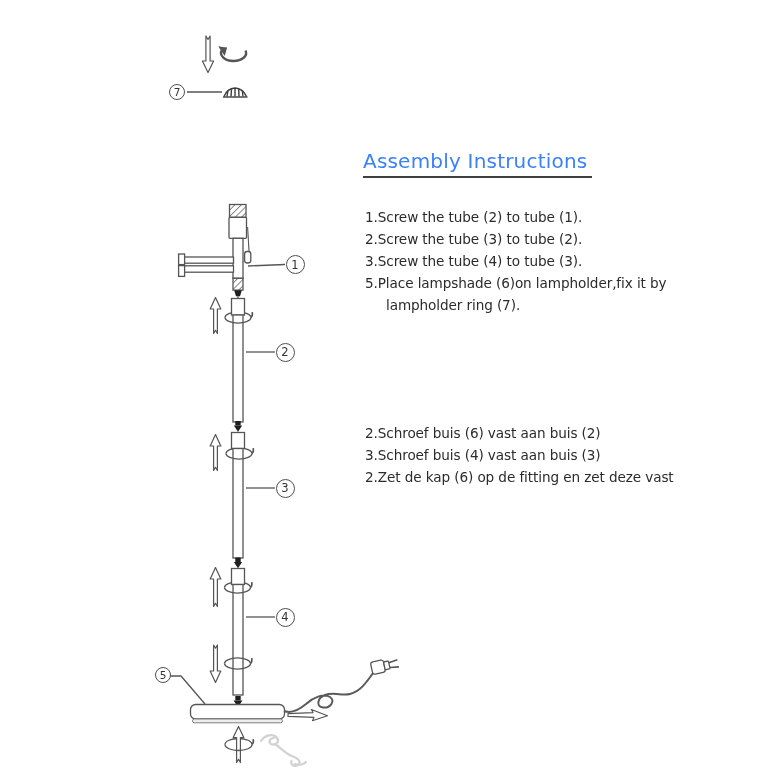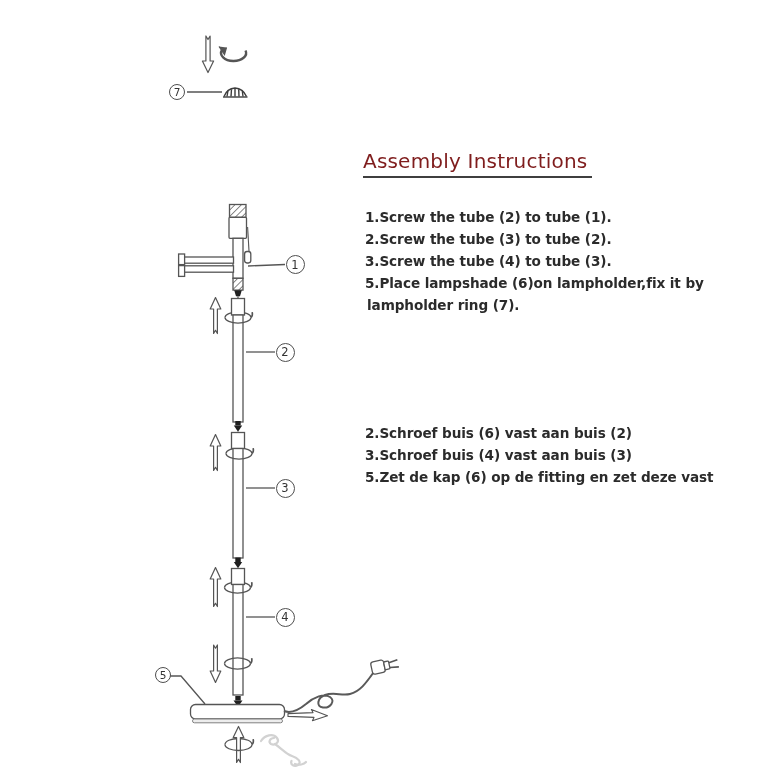--- a/index.html
+++ b/index.html
@@ -9,46 +9,45 @@
     font-family:"DejaVu Sans","Liberation Sans",sans-serif;
     color:#2b2b2b;
   }
   .stage{position:absolute;inset:0;width:770px;height:770px;}
   svg.diagram{position:absolute;left:0;top:0;}
 
   
   .heading{
     position:absolute;
     font-size:20px;
-    color:#7f1d1d;
+    color:#3b82f6;
     letter-spacing:.2px;
     white-space:nowrap;
   }
   .heading span{
     display:inline-block;
     border-bottom:2px solid #3f3f3f;
     padding-bottom:3px;
   }
   .heading.en{left:363px;top:149px;}
   .heading.en span{padding-right:5px;}
   .heading.nl{left:363px;top:366px;}
   .heading.nl span{padding-right:20px;}
 
   .steps{
     position:absolute;
     font-size:13.6px;
     line-height:22px;
     white-space:nowrap;
     color:#2b2b2b;
     letter-spacing:-0.1px;
-    font-weight:bold;
   }
   .steps.en{left:365px;top:206px;}
   .steps.nl{left:365px;top:422px;}
-  .steps .cont{margin-left:2px;}
+  .steps .cont{margin-left:21px;}
 
   
   .callout{
     position:absolute;
     box-sizing:border-box;
     border:1.4px solid #4f4f4f;
     border-radius:50%;
     background:#fff;
     display:flex;align-items:center;justify-content:center;
     font-size:11.5px;color:#333;
@@ -216,16 +215,16 @@
     <div>2.Screw the tube (3) to tube (2).</div>
     <div>3.Screw the tube (4) to tube (3).</div>
     <div>5.Place lampshade (6)on lampholder,fix it by</div>
     <div class="cont">lampholder ring (7).</div>
   </div>
 
 
   <div class="steps nl">
     <div>2.Schroef buis (6) vast aan buis (2)</div>
     <div>3.Schroef buis (4) vast aan buis (3)</div>
-    <div>5.Zet de kap (6) op de fitting en zet deze vast</div>
+    <div>2.Zet de kap (6) op de fitting en zet deze vast</div>
   </div>
 
 </div>
 
 </body></html>

